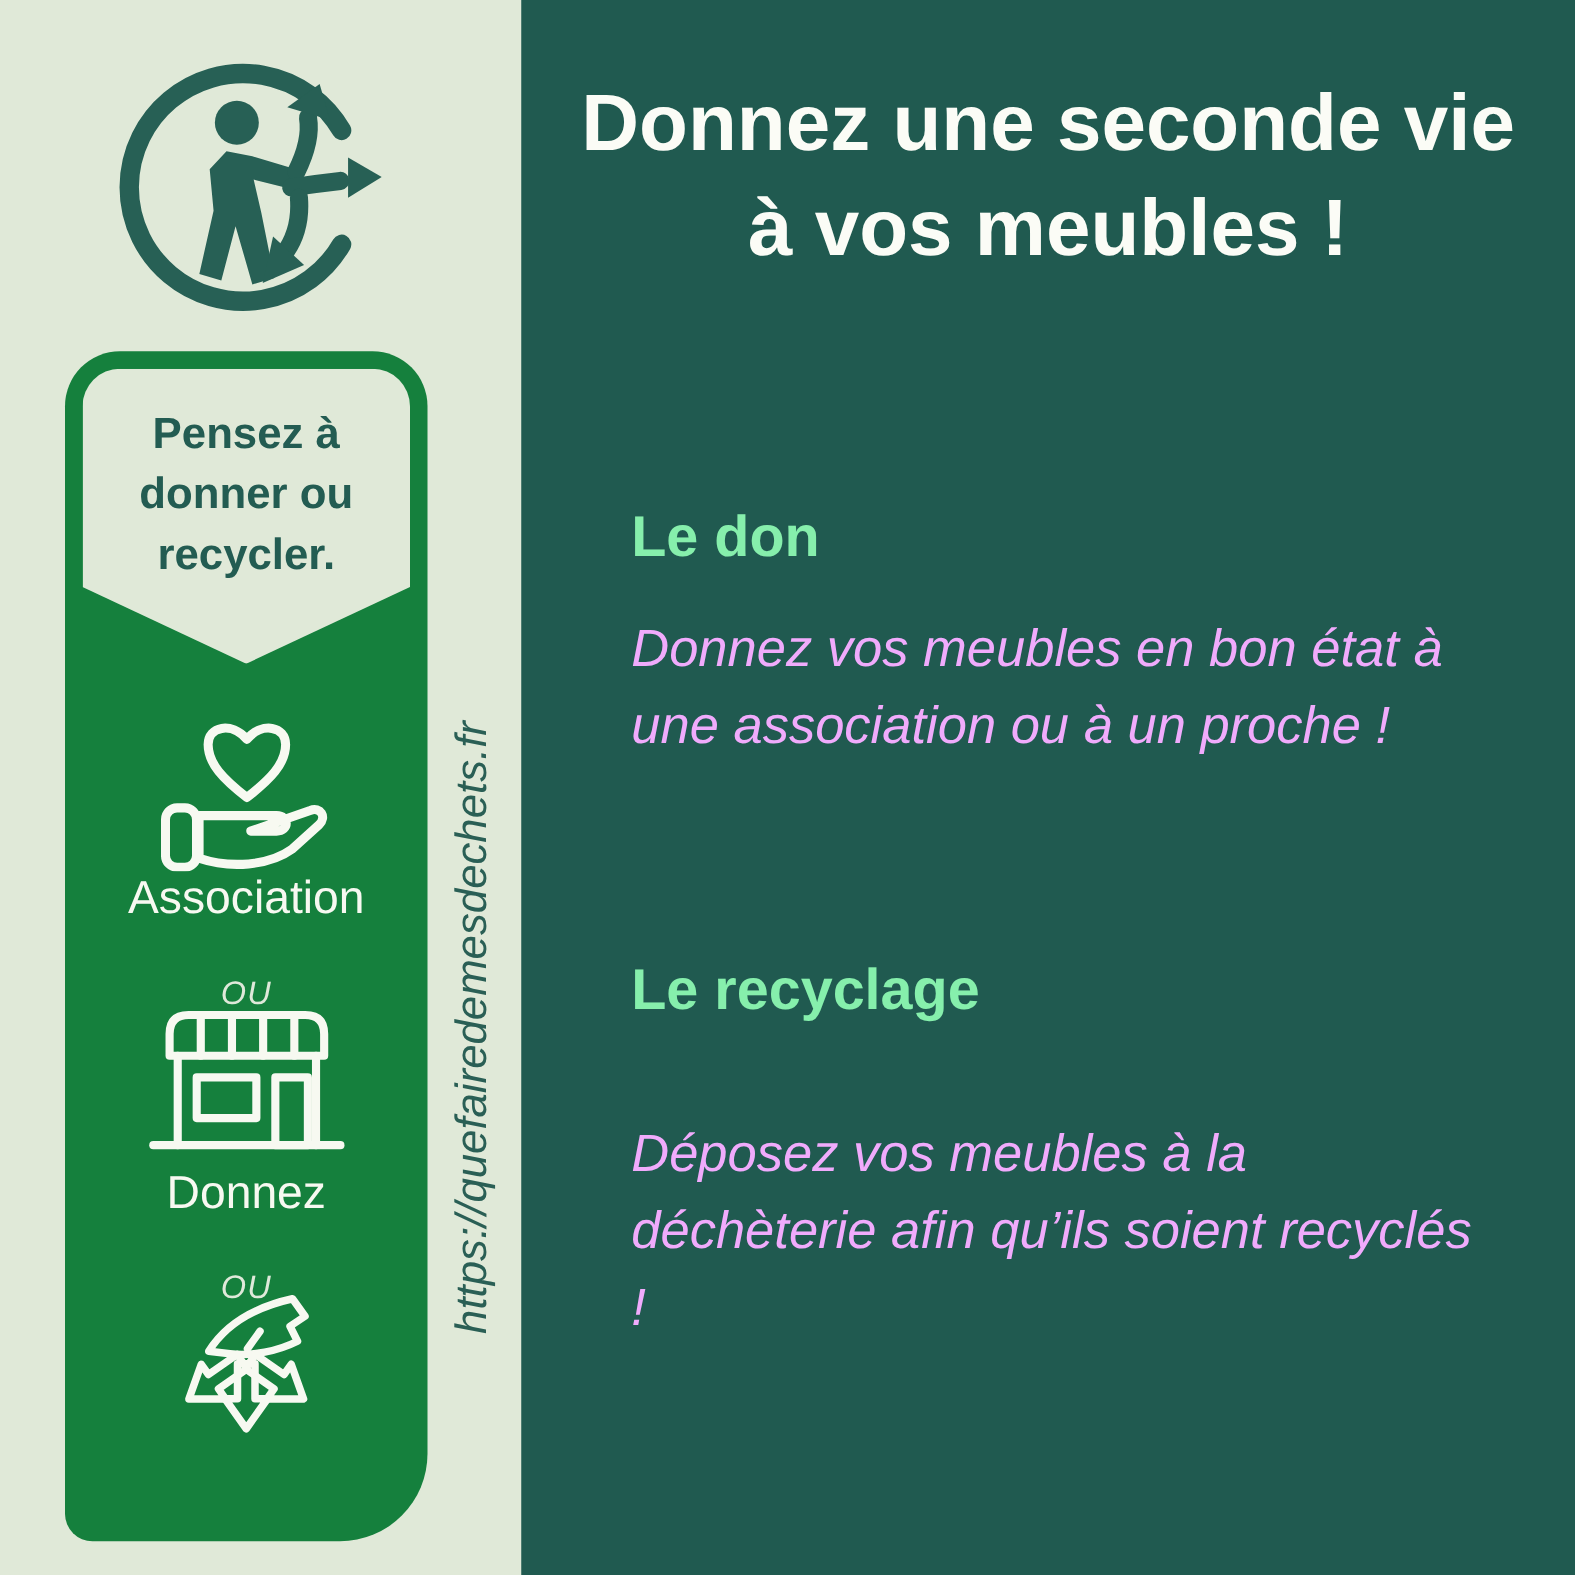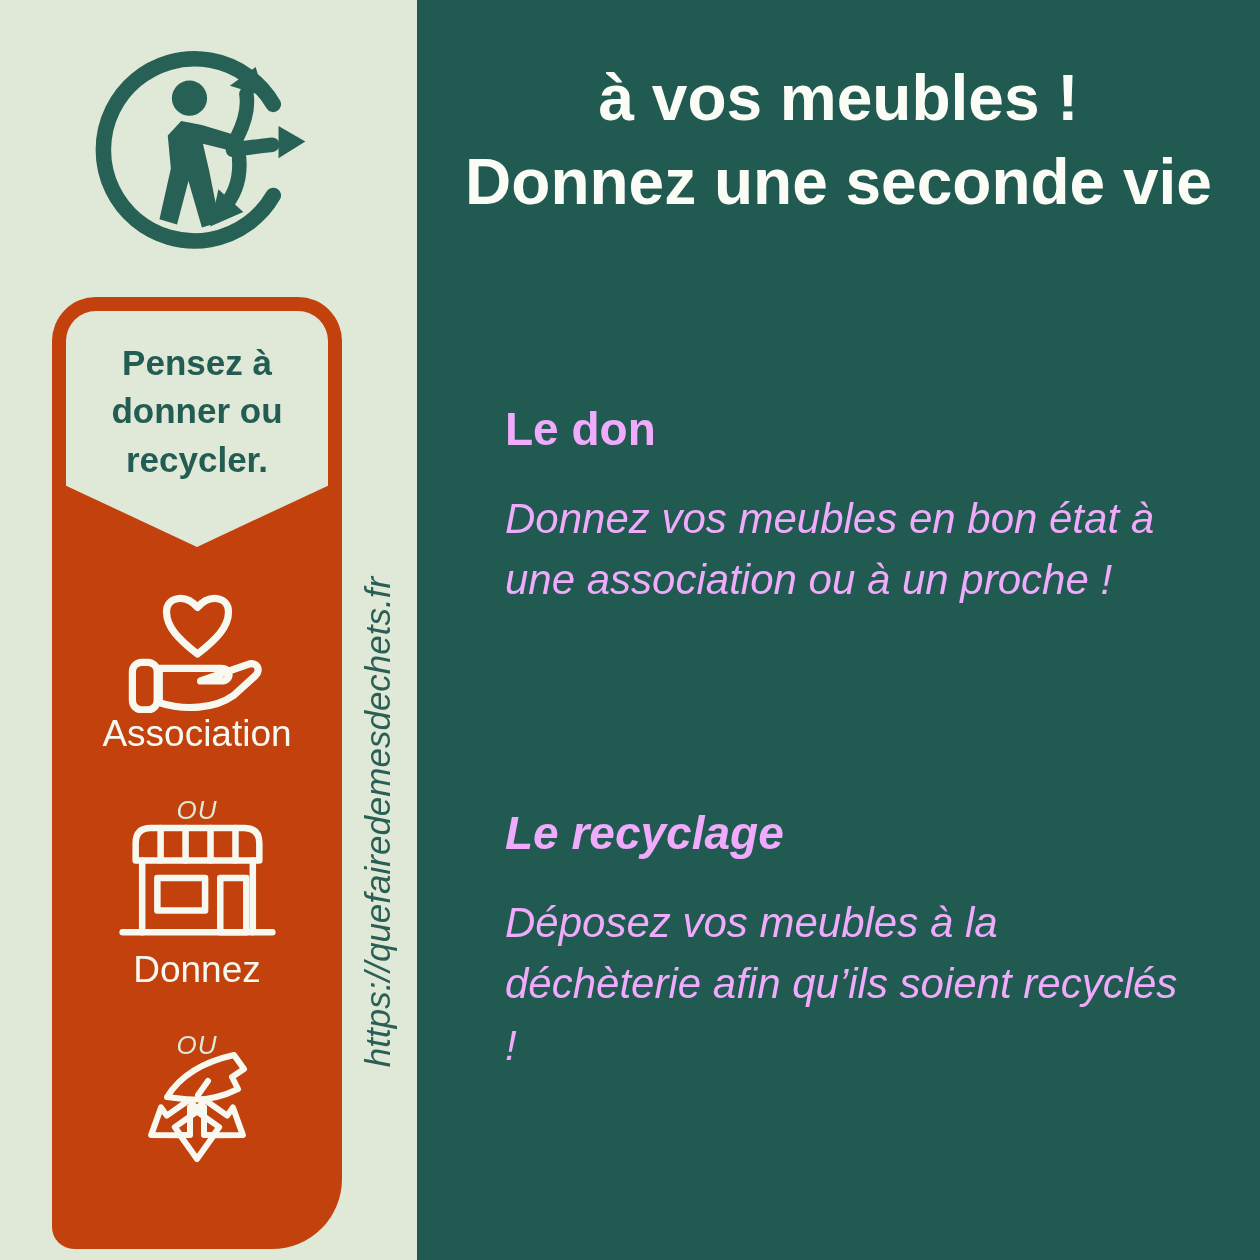--- a/index.html
+++ b/index.html
@@ -12,22 +12,22 @@
 
   
   .left-panel{position:absolute;left:0;top:0;width:417px;height:1260px;background:#e0e9d8;}
   .right-panel{position:absolute;left:417px;top:0;width:843px;height:1260px;background:#205a50;}
 
   
   .triman{position:absolute;left:86px;top:34px;width:238px;height:238px;}
 
   
   .banner{
-    position:absolute;left:52px;top:297px;width:290px;height:952px;
-    background:#c2410c;
+    position:absolute;left:52px;top:281px;width:290px;height:952px;
+    background:#15803d;
     border-radius:44px 44px 70px 22px;
   }
   .pennant{
     position:absolute;left:14px;top:14px;width:262px;height:236px;
     background:#e0e9d8;
     border-radius:30px 30px 0 0;
     clip-path:polygon(0 0,100% 0,100% 74%,50% 100%,0 74%);
   }
   .pennant-text{
     padding:28px 28px 0 28px;
@@ -63,29 +63,29 @@
   }
 
   
   .title{
     position:absolute;left:0;top:56px;width:100%;
     text-align:center;color:#fbfcf6;font-weight:bold;
     font-size:64px;line-height:1.32;
   }
   .section-heading{
     position:absolute;left:88px;
-    color:#f0abfc;font-weight:bold;font-size:46px;
+    color:#86efac;font-weight:bold;font-size:46px;
   }
   .section-body{
     position:absolute;left:88px;width:690px;
     color:#f0abfc;font-style:italic;font-size:42px;line-height:1.46;
   }
   .heading-don{top:402px;}
   .body-don{top:488px;}
-  .heading-recyclage{top:806px;font-style:italic;}
+  .heading-recyclage{top:764px;}
   .body-recyclage{top:892px;}
 
   svg{display:block;}
 </style>
 </head>
 <body>
 
 <div class="page">
 
   <div class="left-panel">
@@ -161,22 +161,22 @@
           </g>
         </svg>
       </div>
     </div>
 
     <div class="url-vertical">https://quefairedemesdechets.fr</div>
   </div>
 
   <div class="right-panel">
     <div class="title">
+      <div>Donnez une seconde vie</div>
       <div>à vos meubles !</div>
-      <div>Donnez une seconde vie</div>
     </div>
 
     <div class="section-heading heading-don">Le don</div>
     <div class="section-body body-don">Donnez vos meubles en bon état à une association ou à un proche !</div>
 
     <div class="section-heading heading-recyclage">Le recyclage</div>
     <div class="section-body body-recyclage">Déposez vos meubles à la déchèterie afin qu’ils soient recyclés !</div>
   </div>
 
 </div>

